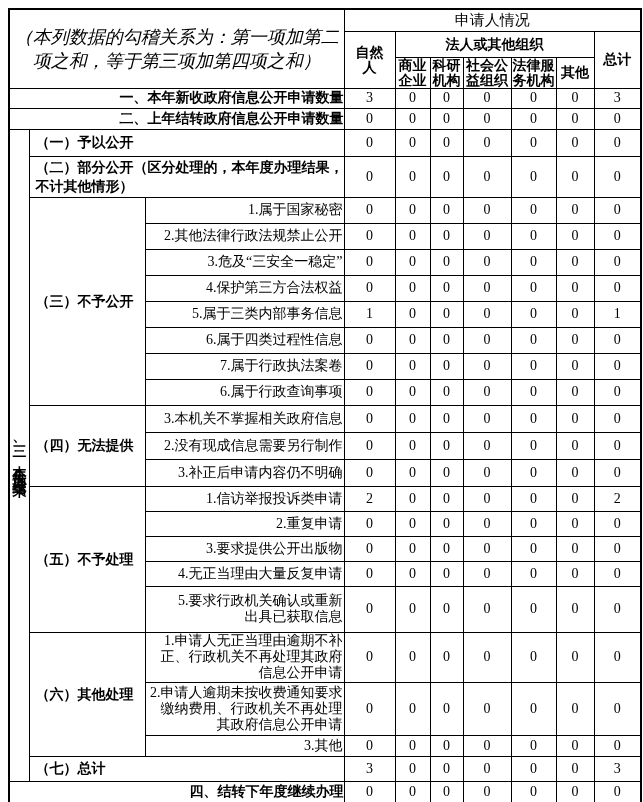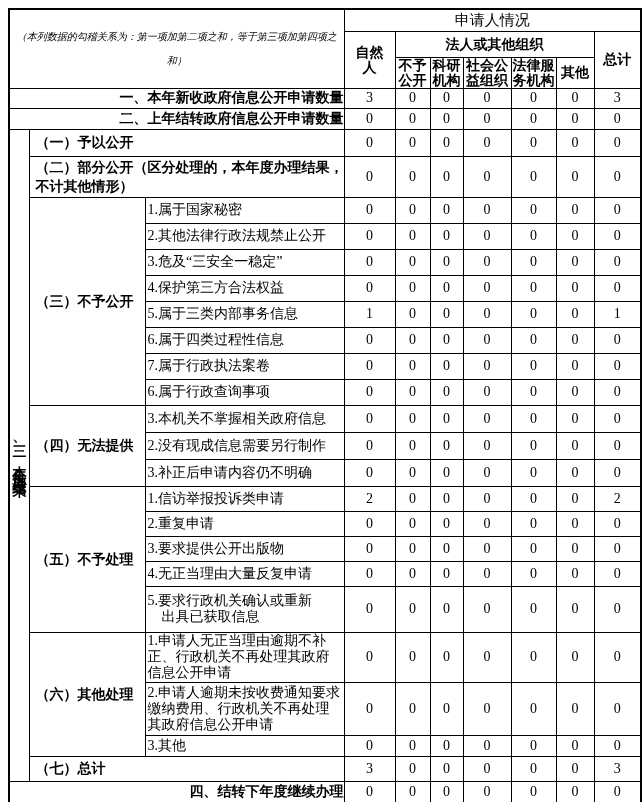--- a/index.html
+++ b/index.html
@@ -5,23 +5,23 @@
   html,body{margin:0;padding:0;background:#fff;color:#000;}
   .wrap{padding:8px 3px 2px 8px;width:632px;}
   table{border-collapse:collapse;table-layout:fixed;width:632px;border:2px solid #000;}
   td{border:1px solid #000;padding:0;overflow:hidden;vertical-align:middle;}
   
   .hdr{font-family:"Liberation Sans",sans-serif;font-weight:bold;font-size:14px;text-align:center;line-height:15px;}
   .hdr-main{font-family:"Liberation Sans",sans-serif;font-weight:normal;font-size:15px;text-align:center;}
   .lab{font-family:"Liberation Sans",sans-serif;font-weight:bold;font-size:14px;text-align:right;padding-left:4px;}
   .cat{font-family:"Liberation Sans",sans-serif;font-weight:bold;font-size:14px;text-align:left;padding-left:6px;line-height:19px;margin-top:19px;}
   
-  .item{font-family:"Liberation Serif",serif;font-size:14px;text-align:left;padding:0 1px 0 2px;line-height:16px;}
+  .item{font-family:"Liberation Serif",serif;font-size:14px;text-align:right;padding:0 1px 0 2px;line-height:16px;}
   .v{font-family:"Liberation Serif",serif;font-size:14px;text-align:center;}
-  .note{font-family:"Liberation Serif",serif;font-style:italic;font-size:10px;text-align:center;line-height:24px;padding:0 0;margin-top:7px;}
+  .note{font-family:"Liberation Serif",serif;font-style:italic;font-size:18px;text-align:center;line-height:24px;padding:0 0;margin-top:7px;}
   .pre{white-space:pre-line;}
   .vcell{text-align:center;}
   .vert{writing-mode:vertical-lr;text-orientation:upright;margin:0 auto;
         font-family:"Liberation Sans",sans-serif;font-weight:bold;font-size:14px;
         letter-spacing:3px;line-height:20px;}
 </style>
 </head>
 <body>
 
 <div class="wrap">
@@ -44,21 +44,21 @@
     <td class="note" rowspan="3" colspan="3">（本列数据的勾稽关系为：第一项加第二项之和，等于第三项加第四项之和）</td>
     <td class="hdr-main" colspan="7">申请人情况</td>
   </tr>
   <tr style="height:26px">
     <td class="hdr pre" rowspan="2">自然
 人</td>
     <td class="hdr" colspan="5">法人或其他组织</td>
     <td class="hdr" rowspan="2">总计</td>
   </tr>
   <tr style="height:29px">
-    <td class="hdr">不予公开</td>
+    <td class="hdr">商业企业</td>
     <td class="hdr">科研机构</td>
     <td class="hdr">社会公益组织</td>
     <td class="hdr">法律服务机构</td>
     <td class="hdr">其他</td>
   </tr>
 
   <tr style="height:20px">
     <td class="lab" colspan="3">一、本年新收政府信息公开申请数量</td>
     <td class="v">3</td>
           <td class="v">0</td>

